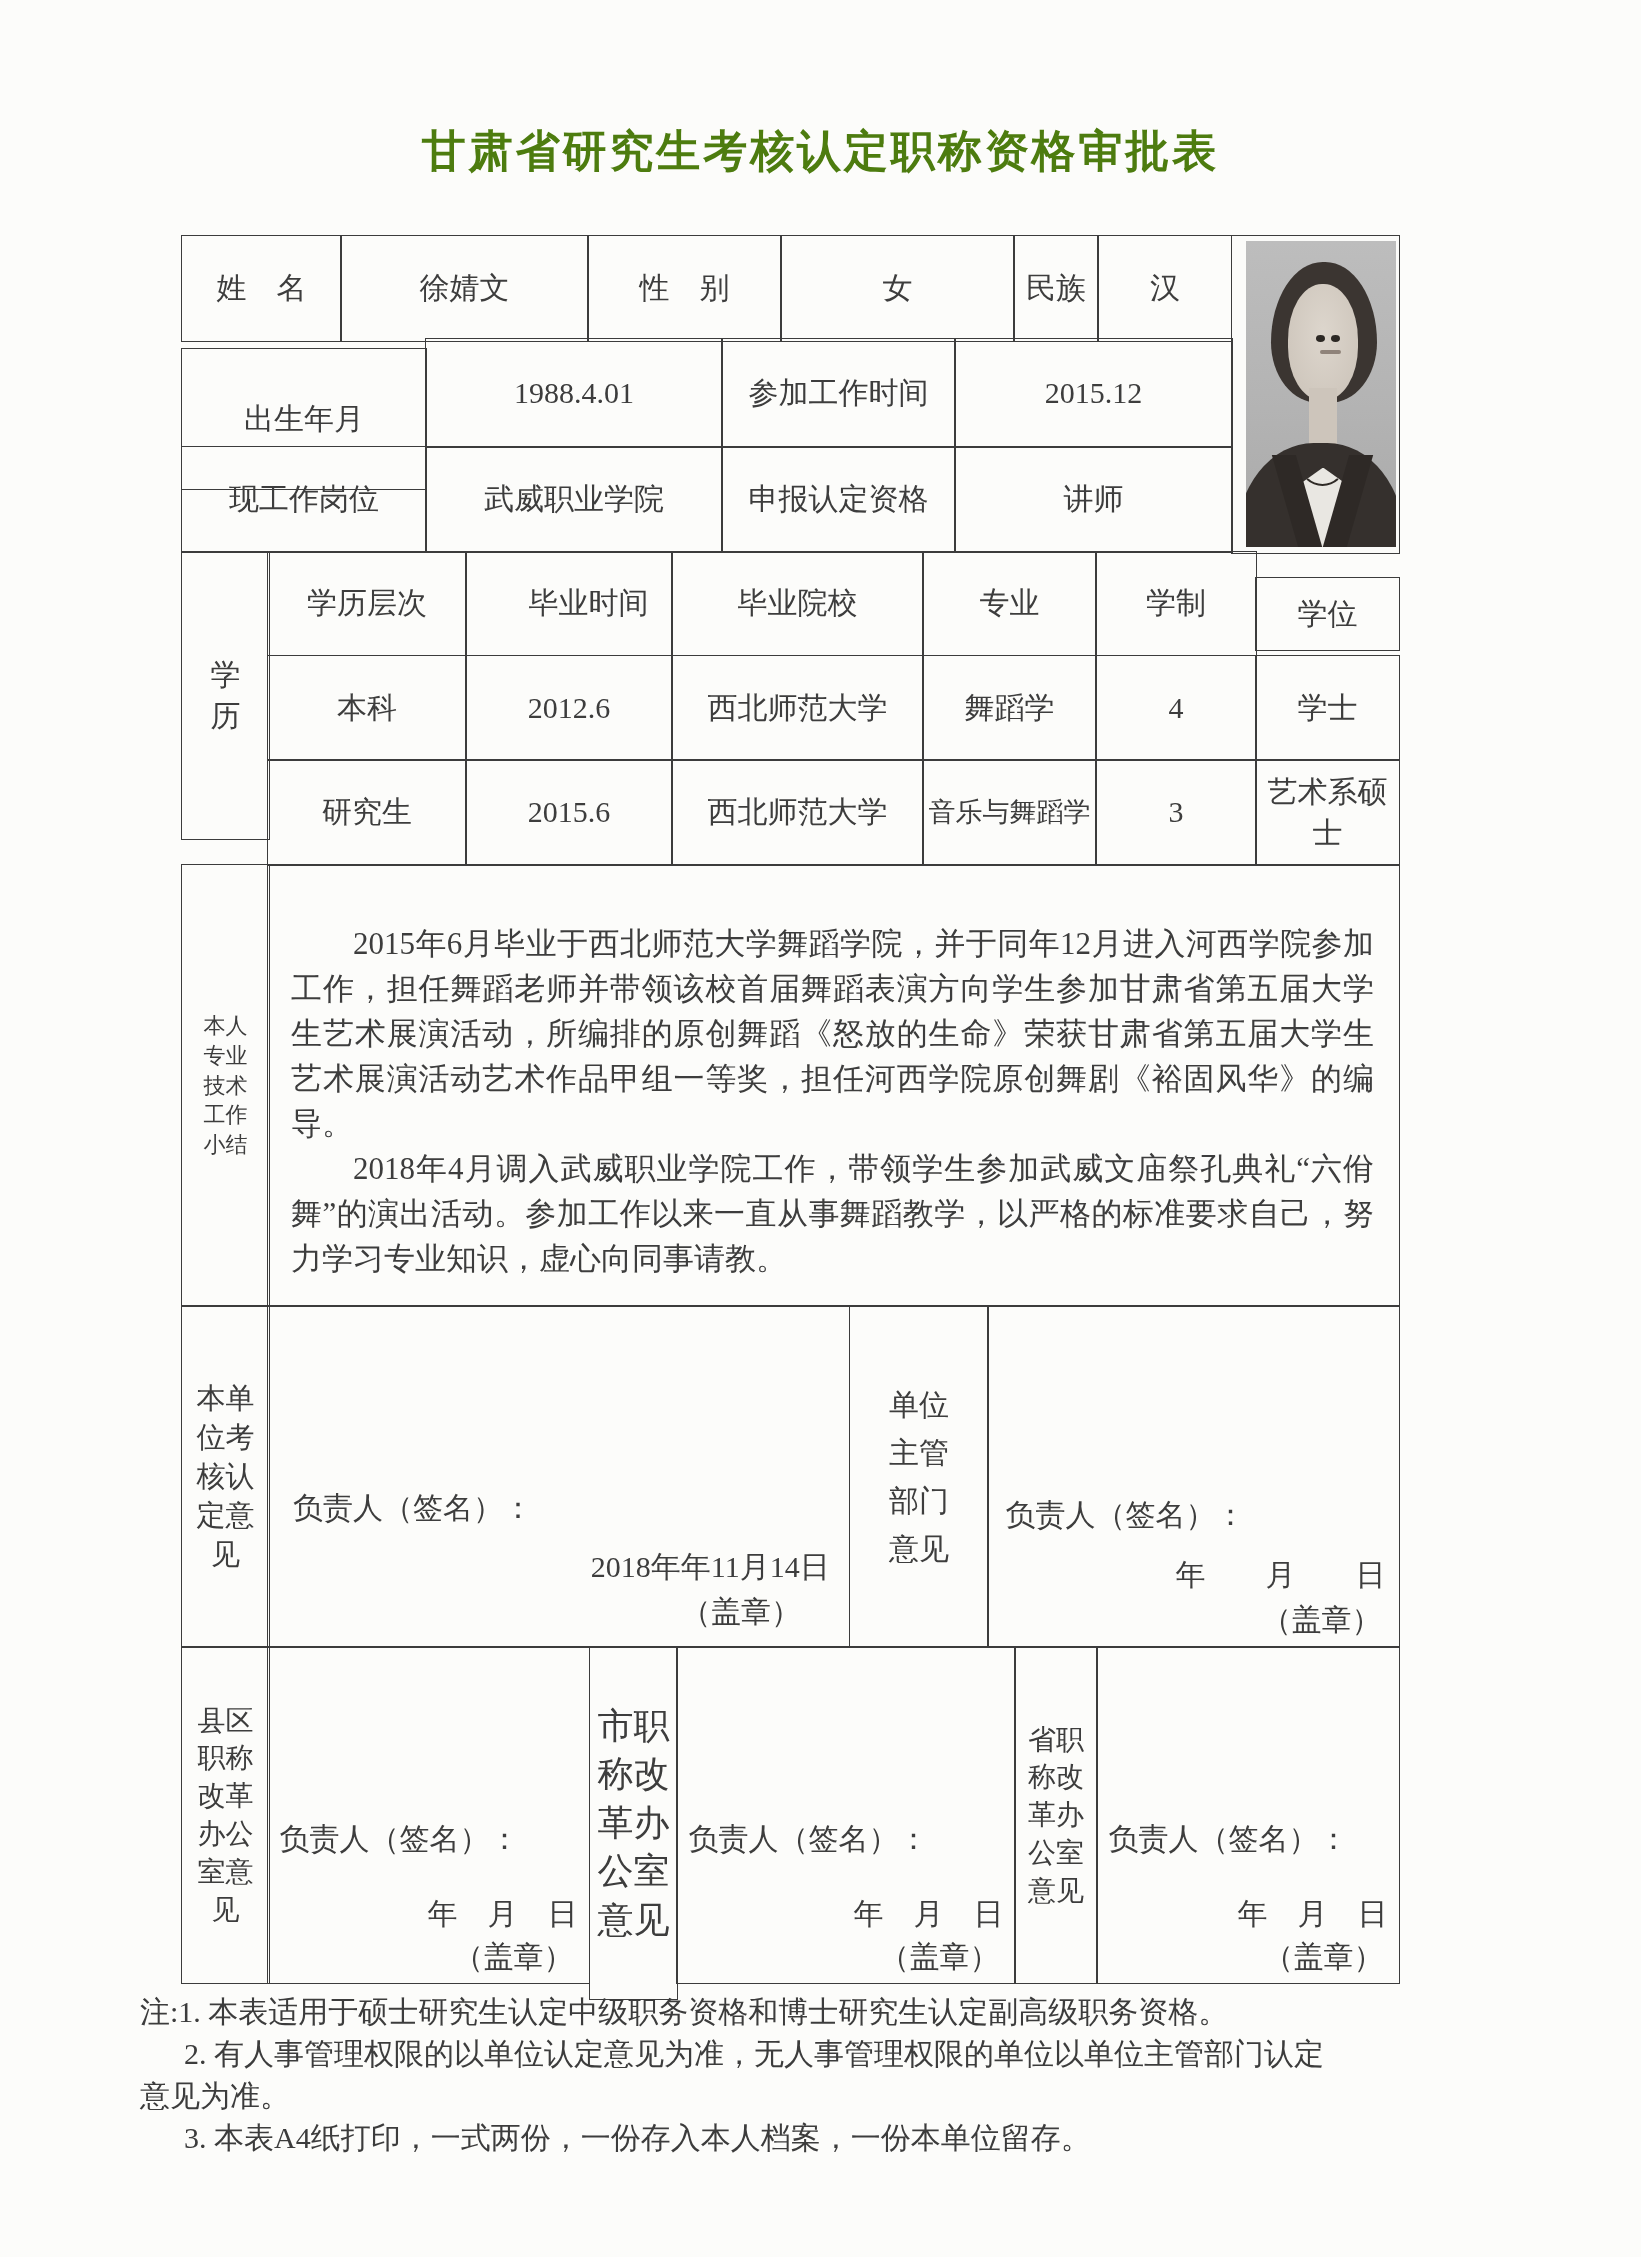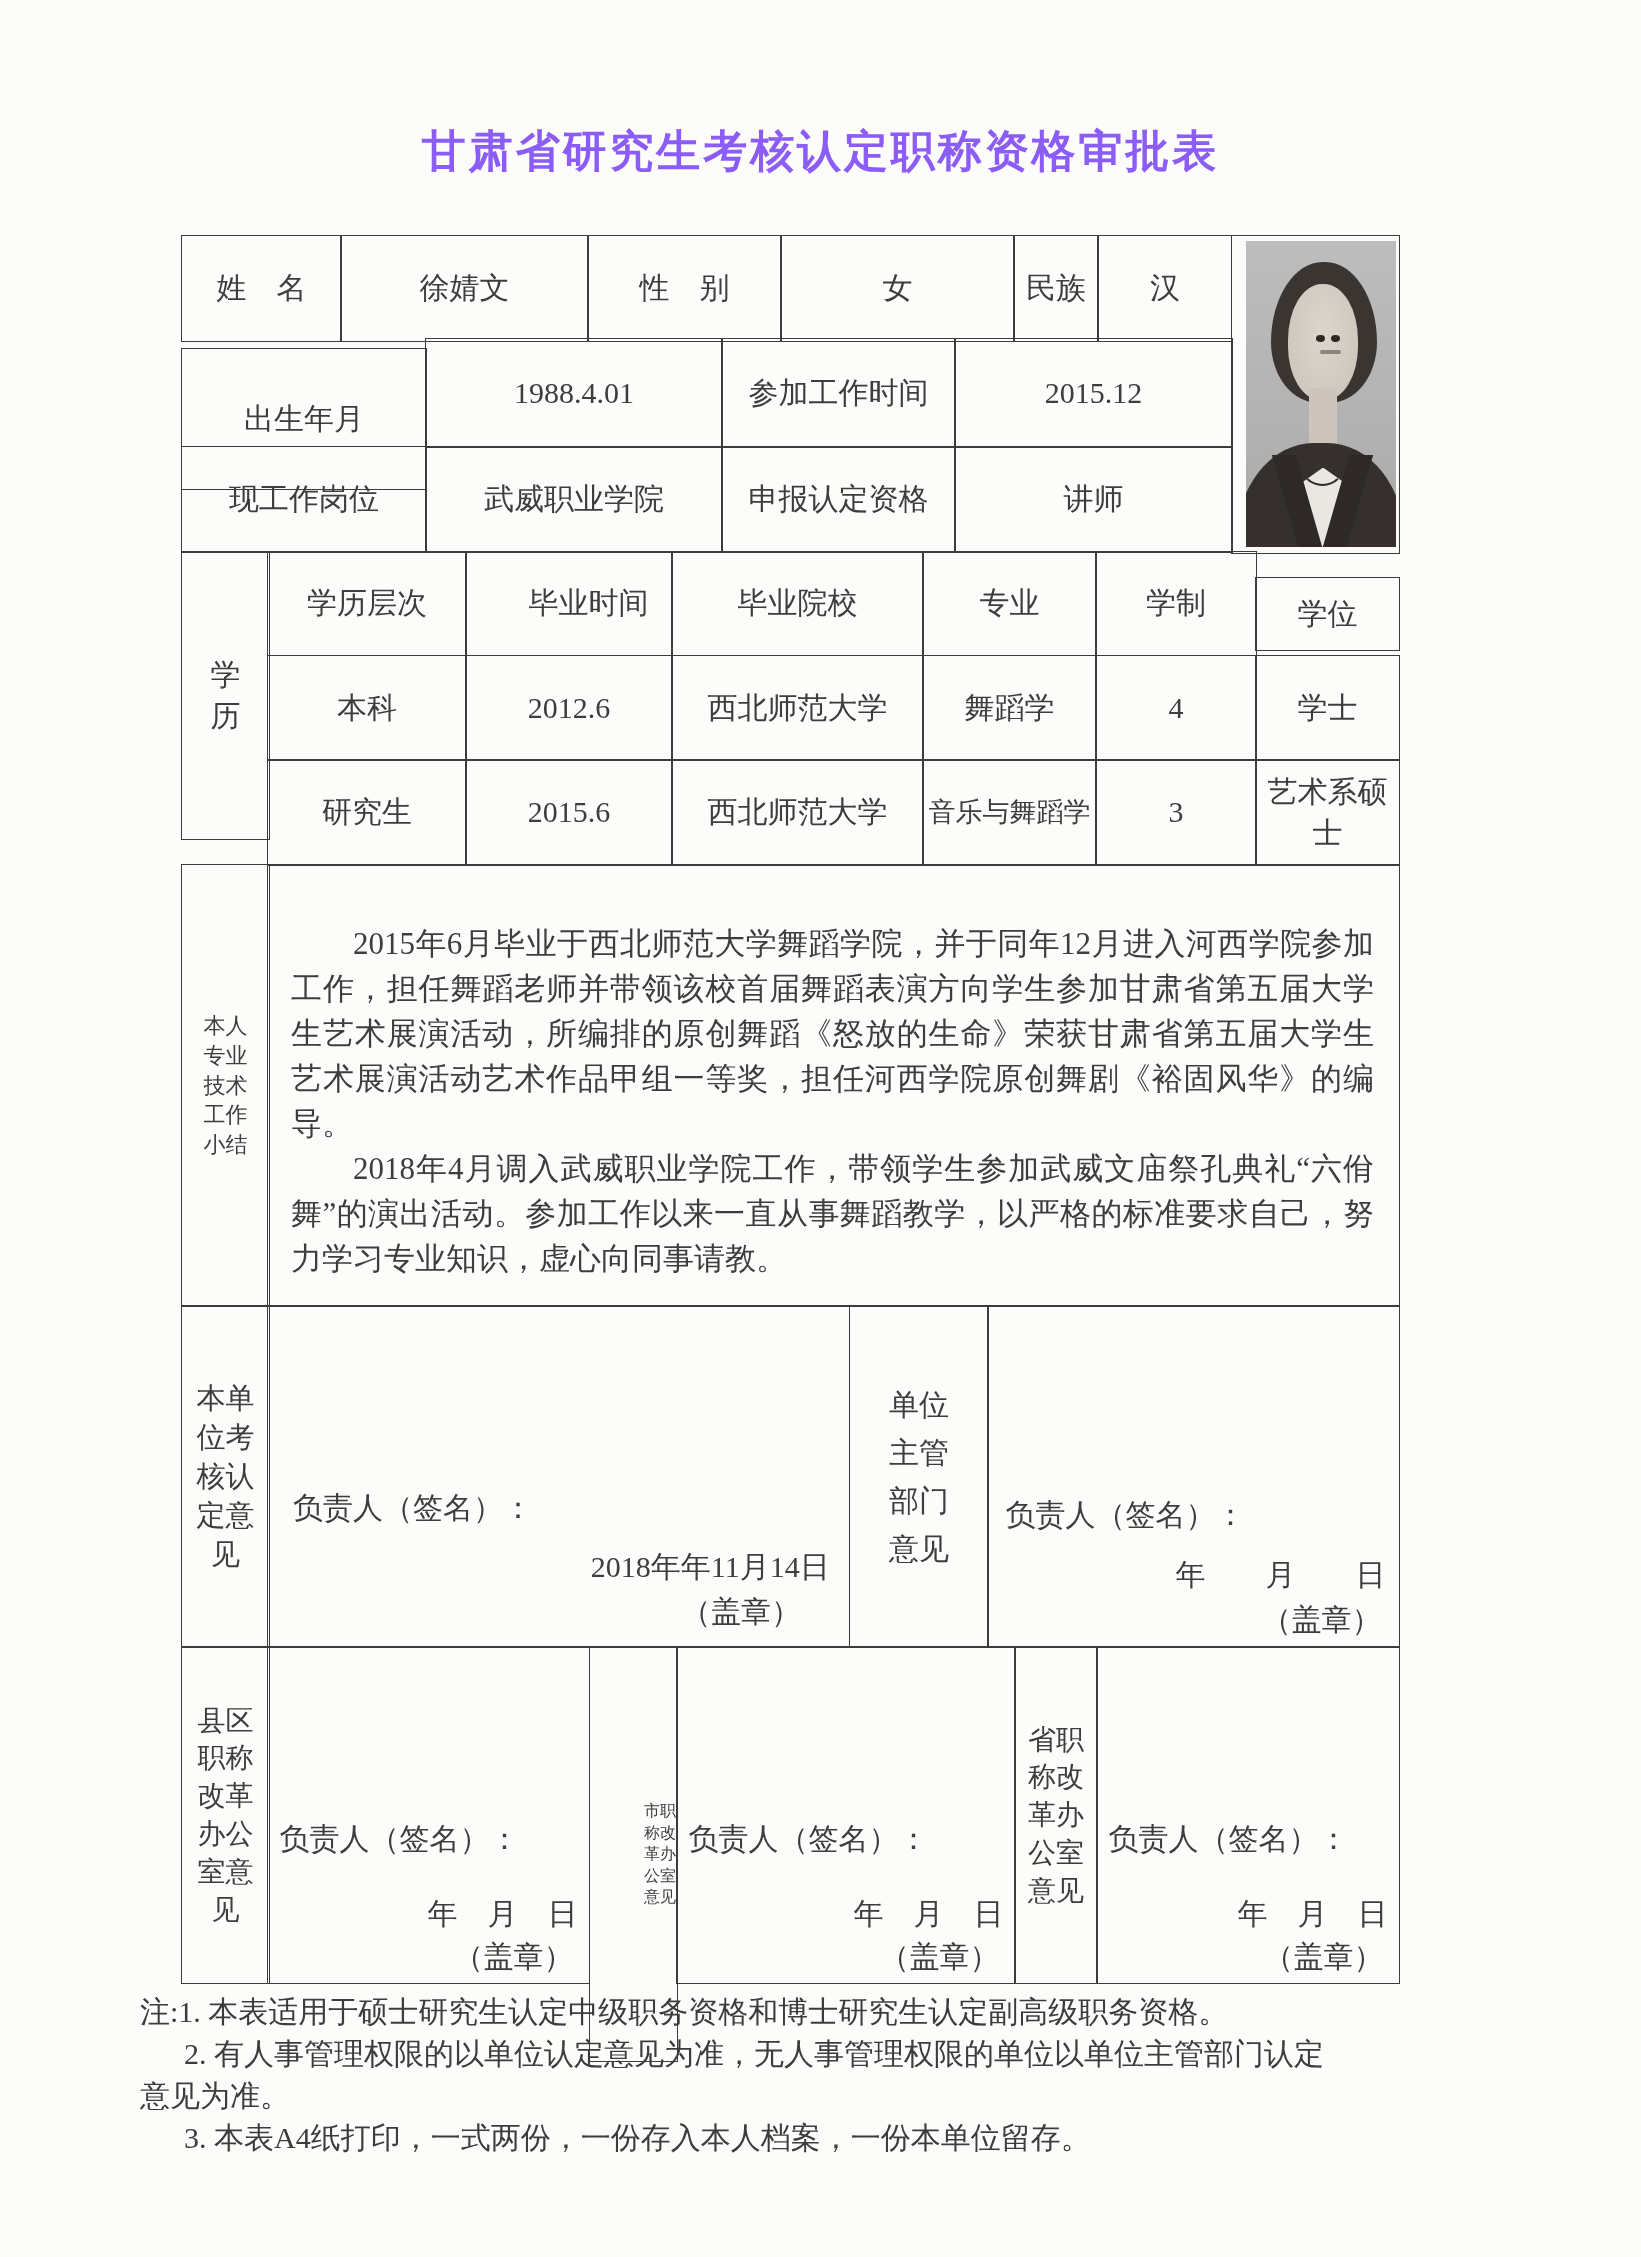--- a/index.html
+++ b/index.html
@@ -10,21 +10,21 @@
     margin:0 auto;
     background:#fcfcfa;
     font-family:"Liberation Serif","DejaVu Serif",serif;
     color:#3d3d3d;
     overflow:hidden;
   }
   .title {
     position:absolute; left:0; top:122px; width:1641px;
     text-align:center;
     font-size:44px; font-weight:bold; letter-spacing:2.9px;
-    color:#8b5cf6;
+    color:#4d7c0f;
   }
   .cell {
     position:absolute;
     border:1.9px solid #3c3c3c;
     display:flex; align-items:center; justify-content:center;
     font-size:30px; color:#3d3d3d;
     text-align:center;
     line-height:1.35;
   }
   .vlabel span { display:block; width:2.12em; text-align:center; }
@@ -161,21 +161,21 @@
   </div>
 
   <div class="cell vlabel" style="left:181px;top:1646px;width:89px;height:338px;font-size:28px;">
     <span>县区职称改革办公室意见</span>
   </div>
   <div class="cell opinion" style="left:267px;top:1646px;width:323px;height:338px;">
     <div class="signer" style="left:11.6px;top:172px;">负责人（签名）：</div>
     <div class="dateline" style="right:11.6px;top:247px;">年　月　日</div>
     <div class="sealline" style="right:15.4px;top:290px;">（盖章）</div>
   </div>
-  <div class="cell vlabel" style="left:589px;top:1646px;width:89px;height:416px;font-size:16px;justify-content:flex-end;">
+  <div class="cell vlabel" style="left:589px;top:1646px;width:89px;height:354px;font-size:36px;">
     <span>市职称改革办公室意见</span>
   </div>
   <div class="cell opinion" style="left:676px;top:1646px;width:340px;height:338px;">
     <div class="signer" style="left:11.6px;top:172px;">负责人（签名）：</div>
     <div class="dateline" style="right:11.6px;top:247px;">年　月　日</div>
     <div class="sealline" style="right:15.4px;top:290px;">（盖章）</div>
   </div>
   <div class="cell vlabel" style="left:1014px;top:1646px;width:84px;height:338px;font-size:28px;">
     <span>省职称改革办公室意见</span>
   </div>

